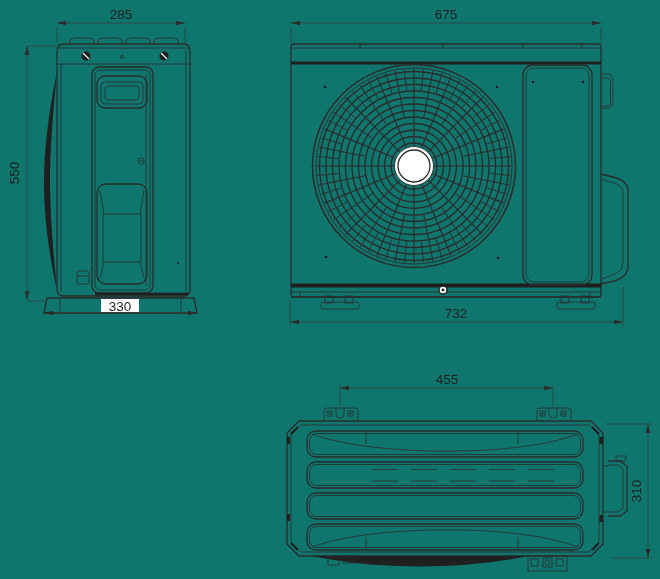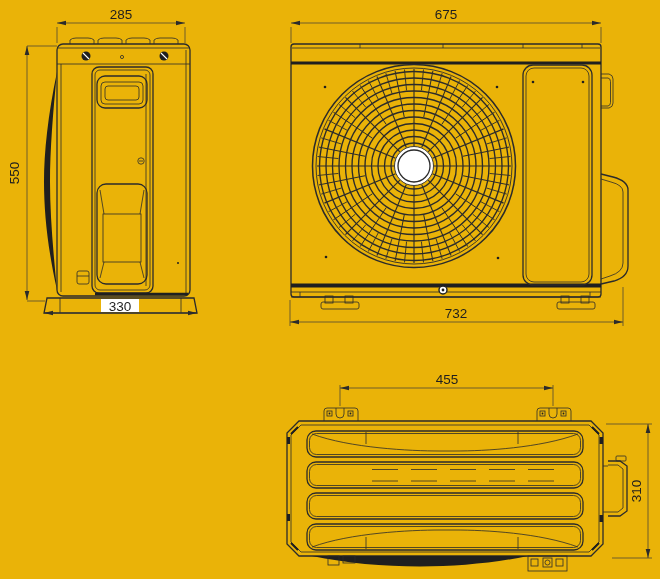--- a/index.html
+++ b/index.html
@@ -1,16 +1,16 @@
 <!DOCTYPE html>
 <html><head>
 <meta charset="utf-8">
 <style>
   html,body{margin:0;padding:0;background:#ffffff;}
-  .canvas{position:relative;width:660px;height:579px;background:#eab308;overflow:hidden;}
+  .canvas{position:relative;width:660px;height:579px;background:#0f766e;overflow:hidden;}
   svg{display:block;}
   text{font-family:"Liberation Sans", sans-serif;font-size:13.5px;fill:#1f1f1f;}
   .thin{stroke:#2b2b2b;stroke-width:0.8;fill:none;}
   .med{stroke:#2b2b2b;stroke-width:1.3;fill:none;}
   .dim{stroke:#3a3a3a;stroke-width:0.7;fill:none;}
   .arrow{fill:#2b2b2b;stroke:none;}
   .darkfill{fill:#1f1f1f;stroke:none;}
 </style>
 </head>
 <body>

